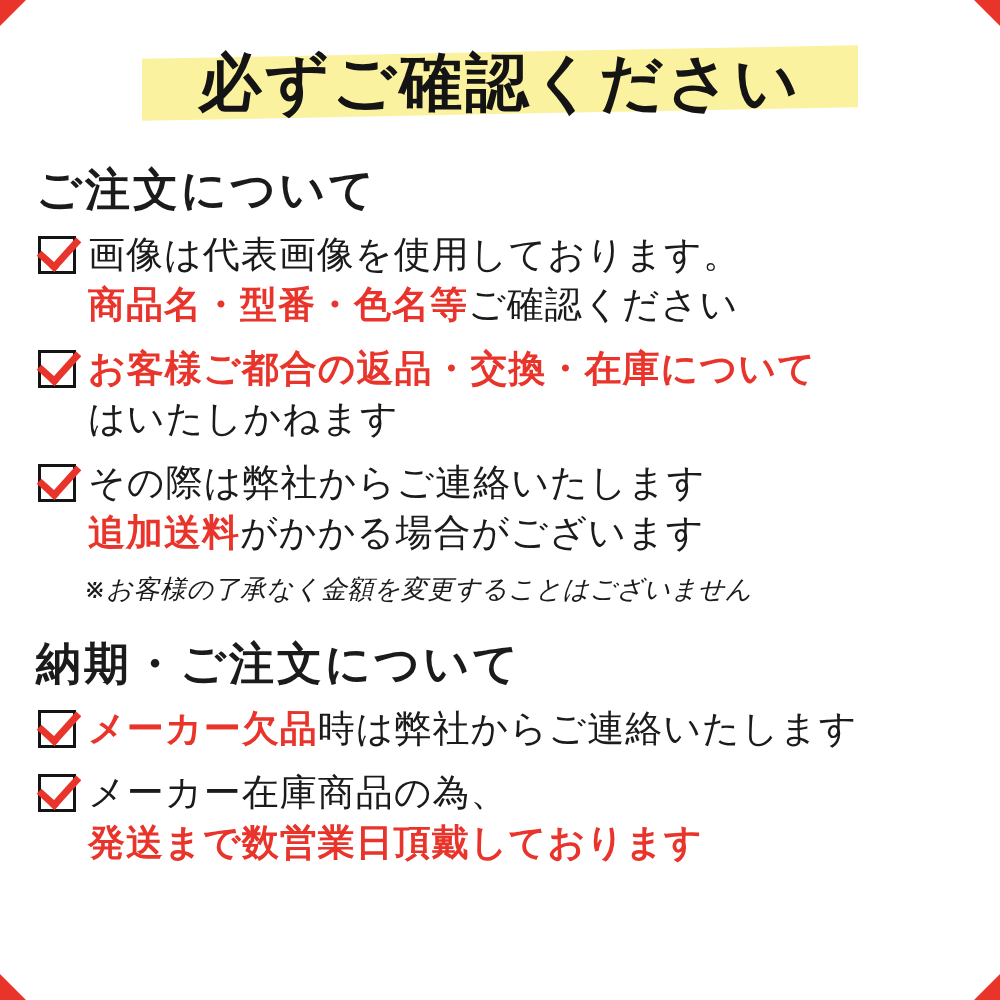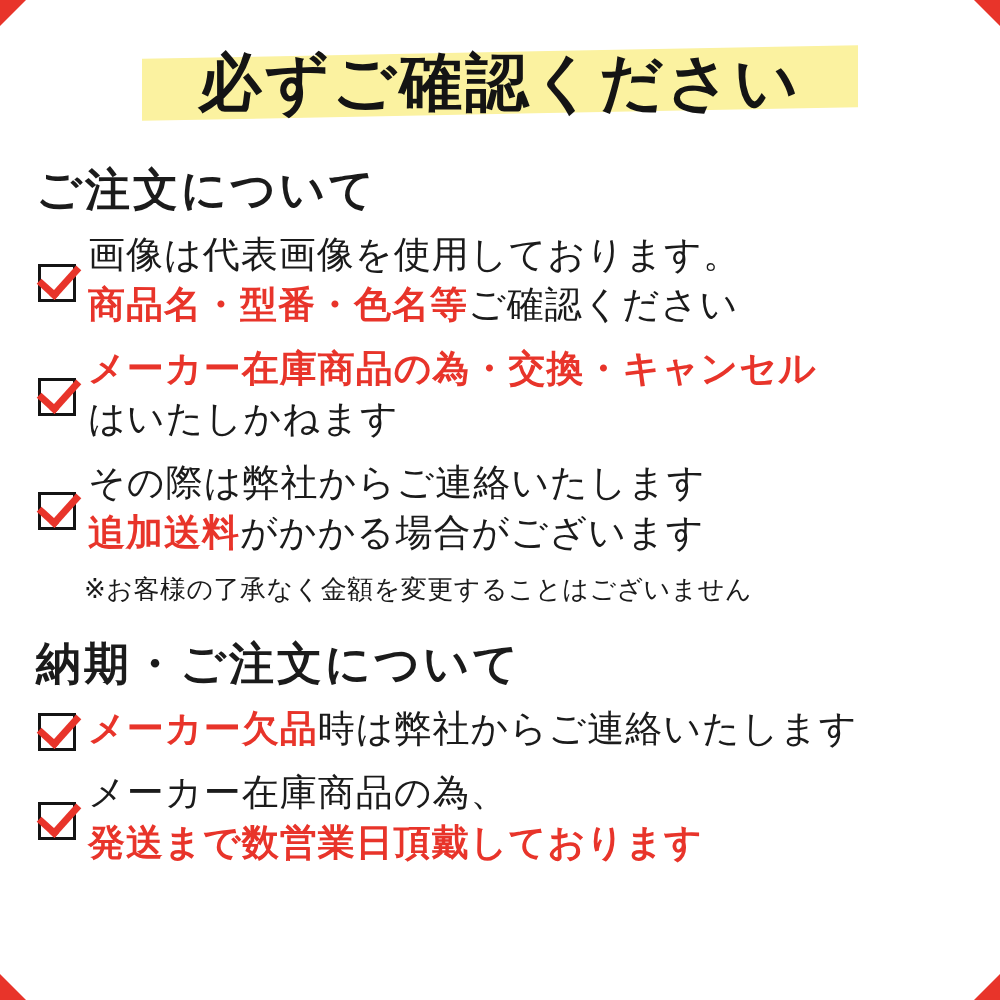--- a/index.html
+++ b/index.html
@@ -86,21 +86,21 @@
     letter-spacing: 3px;
     margin: 30px 0 6px 4px;
   }
   .section-title.second {
     margin-top: 26px;
   }
 
   
   .item {
     display: flex;
-    align-items: center;
+    align-items: flex-start;
     margin: 10px 0 14px 6px;
   }
   .check {
     flex: 0 0 auto;
     width: 38px;
     height: 38px;
     border: 3px solid #141414;
     position: relative;
     margin-top: 6px;
     margin-right: 12px;
@@ -135,20 +135,21 @@
     color: #e8342a;
     font-weight: 700;
   }
   .note {
     font-size: 26px;
     line-height: 38px;
     color: #1b1b1b;
     letter-spacing: 0.5px;
     margin: -2px 0 0 52px;
     white-space: nowrap;
+    font-style: italic;
   }
 </style>
 </head>
 <body>
 
 <div class="corner corner-tl"></div>
 <div class="corner corner-tr"></div>
 <div class="corner corner-bl"></div>
 <div class="corner corner-br"></div>
 
@@ -165,21 +166,21 @@
     <span class="check"></span>
     <div class="lines">
       <div class="line">画像は代表画像を使用しております。</div>
       <div class="line"><span class="red">商品名・型番・色名等</span><span>ご確認ください</span></div>
     </div>
   </div>
 
   <div class="item">
     <span class="check"></span>
     <div class="lines">
-      <div class="line red">メーカー在庫商品の為・交換・キャンセル</div>
+      <div class="line red">お客様ご都合の返品・交換・在庫について</div>
       <div class="line">はいたしかねます</div>
     </div>
   </div>
 
   <div class="item">
     <span class="check"></span>
     <div class="lines">
       <div class="line">その際は弊社からご連絡いたします</div>
       <div class="line"><span class="red">追加送料</span><span>がかかる場合がございます</span></div>
     </div>

